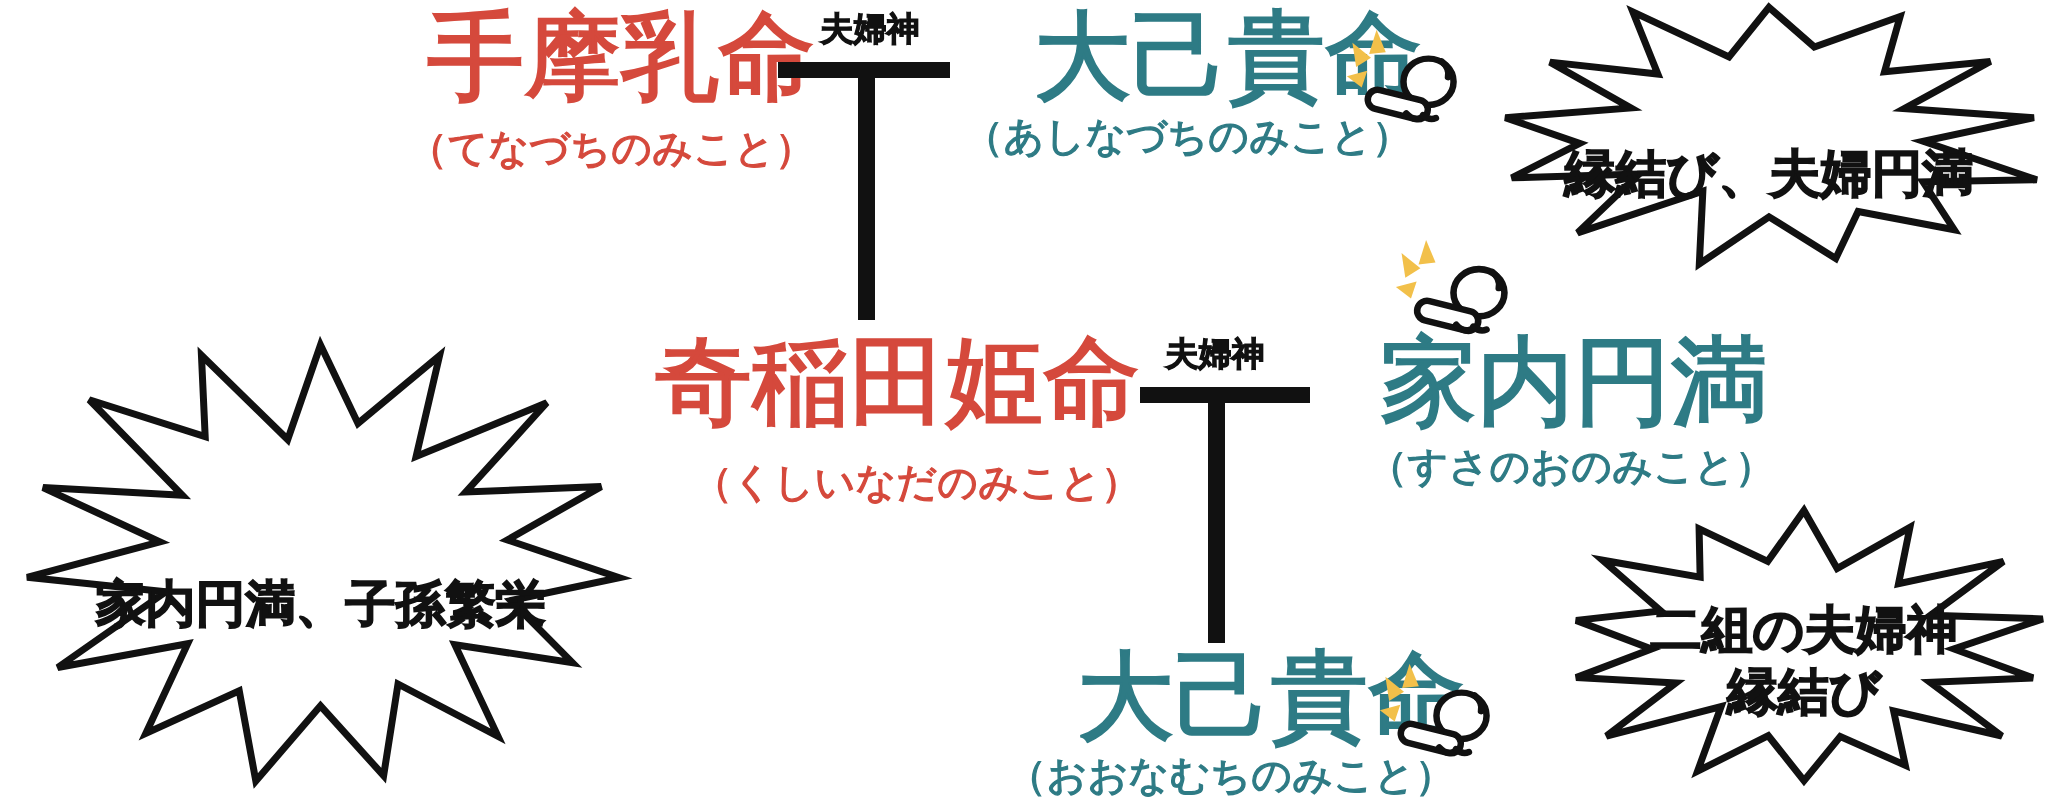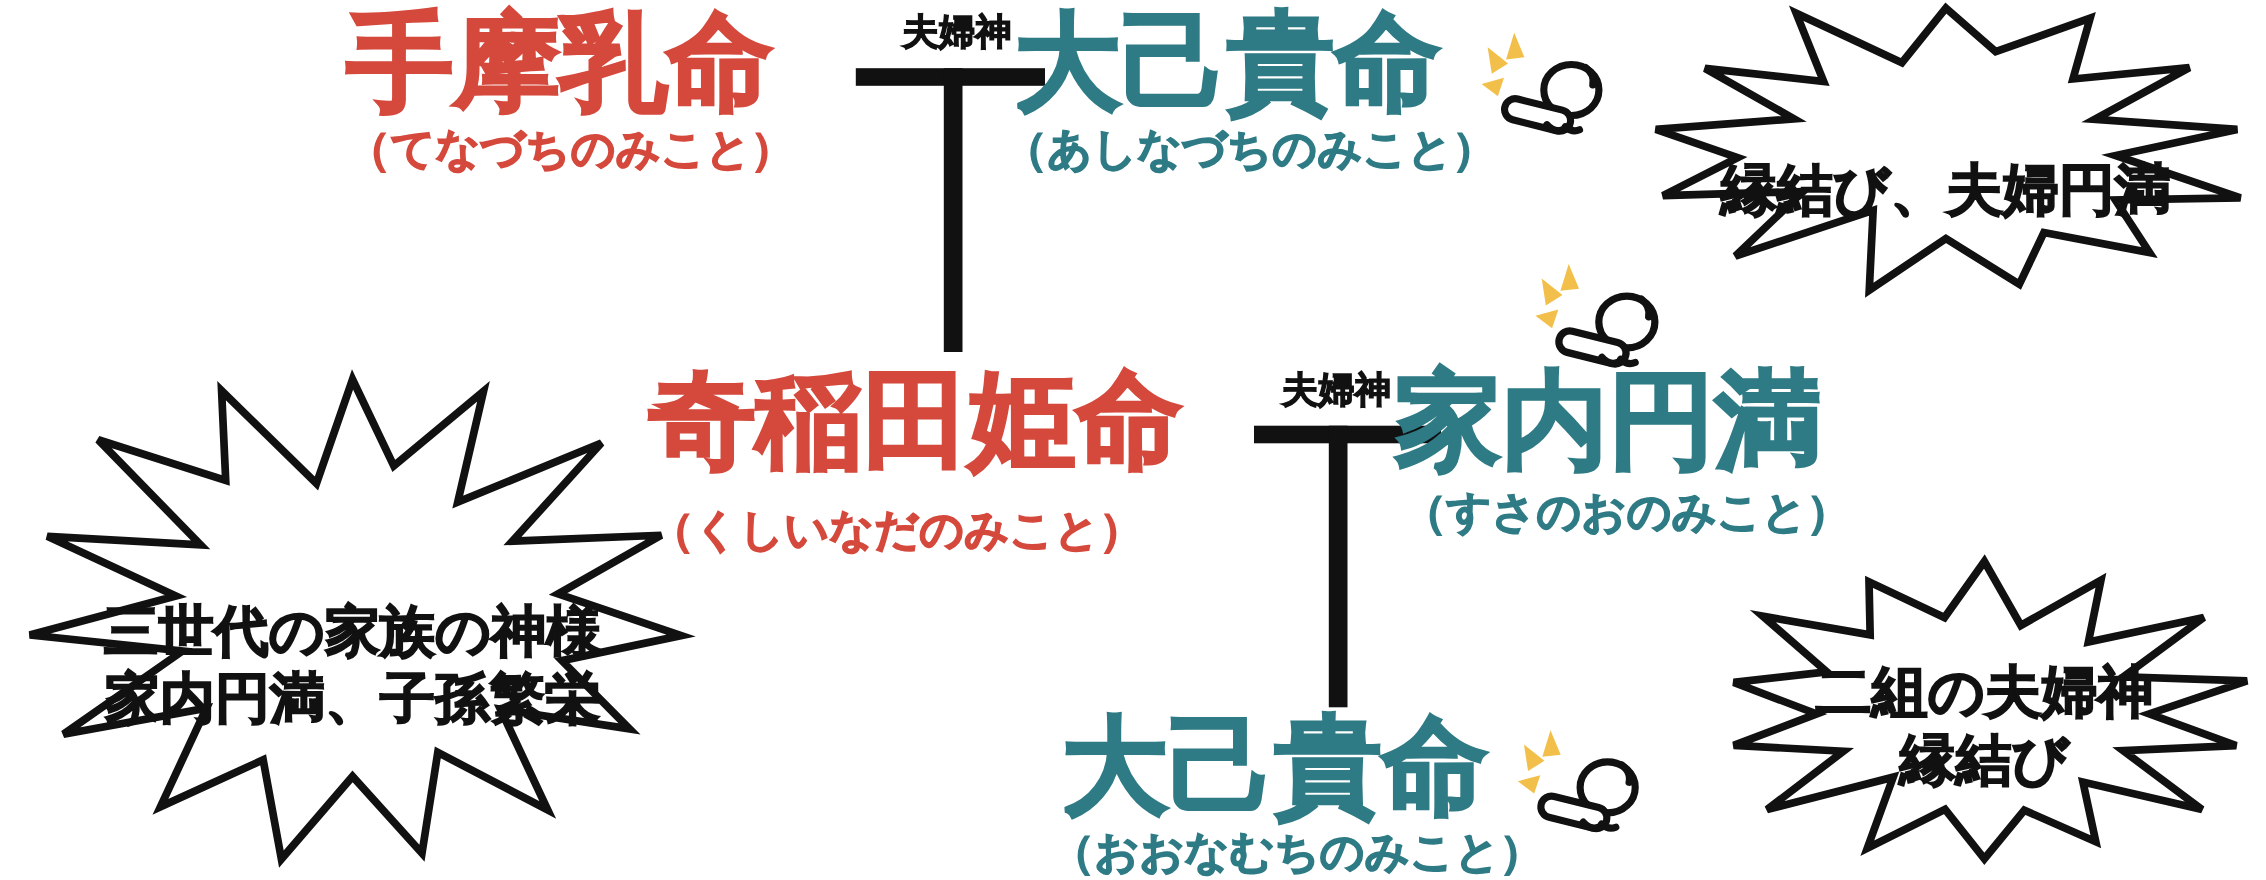--- a/index.html
+++ b/index.html
@@ -7,21 +7,21 @@
     --teal:#2E7B85;
     --outline:#111111;
     --sparkle:#F2C04A;
     --bg:#FFFFFF;
   }
   html,body{margin:0;padding:0;background:var(--bg);}
   .canvas{
     position:relative;width:2060px;height:800px;overflow:hidden;background:var(--bg);
     font-family:"DejaVu Sans","Liberation Sans",sans-serif;
   }
-  .deity{position:absolute;text-align:left;font-weight:700;line-height:1;white-space:nowrap;}
+  .deity{position:absolute;text-align:right;font-weight:400;line-height:1;white-space:nowrap;}
   .deity.red{color:var(--red);}
   .deity.teal{color:var(--teal);}
   .name{font-size:97px;-webkit-text-stroke:2.5px currentColor;}
   .reading{font-size:40px;-webkit-text-stroke:1.3px currentColor;}
   .couple-label{
     position:absolute;font-size:33px;font-weight:900;color:var(--outline);
     text-align:center;line-height:1;-webkit-text-stroke:1.2px currentColor;white-space:nowrap;
   }
   .bar{position:absolute;background:var(--outline);}
   .bubble{position:absolute;}
@@ -33,21 +33,21 @@
     -webkit-text-stroke:1.6px currentColor;white-space:nowrap;
   }
   .hand{position:absolute;}
 </style>
 </head>
 <body>
 
 <div class="canvas">
 
   <div class="deity red name" style="left:315px;top:8px;width:500px;">手摩乳命</div>
-  <div class="deity red reading" style="left:315px;top:116px;width:500px;">（てなづちのみこと）</div>
+  <div class="deity red reading" style="left:315px;top:128px;width:500px;">（てなづちのみこと）</div>
 
   <div class="couple-label" style="left:795px;top:12px;width:150px;">夫婦神</div>
   <div class="bar" style="left:778px;top:62px;width:172px;height:16px;"></div>
   <div class="bar" style="left:858px;top:62px;width:17px;height:258px;"></div>
 
   <div class="deity teal name" style="left:922px;top:8px;width:500px;">大己貴命</div>
   <div class="deity teal reading" style="left:912px;top:116px;width:500px;">（あしなづちのみこと）</div>
 
   <div class="hand" style="left:1345px;top:28px;width:116px;height:112px;">
     <svg viewBox="0 0 125 115" preserveAspectRatio="xMidYMid meet">
@@ -100,21 +100,20 @@
         <path d="M104 36 q9 7 7 17" fill="none"></path>
       </g>
     </svg>
   </div>
 
   <div class="bubble" style="left:8px;top:312px;width:625px;height:485px;">
     <svg viewBox="0 0 200 100" preserveAspectRatio="none">
         <polygon points="100.0,6.8 112.0,23.0 138.1,9.0 130.6,29.8 172.4,18.7 146.5,37.1 189.8,36.0 159.8,47.0 195.6,54.8 160.9,59.5 180.6,72.3 143.0,68.6 156.8,87.5 124.8,76.7 120.2,95.6 100.0,81.2 79.3,96.7 74.0,78.1 44.1,86.9 57.5,68.4 15.9,73.3 50.5,57.7 6.1,54.7 48.6,47.4 11.2,36.2 55.8,37.8 26.0,18.1 63.1,25.7 61.9,8.9 89.5,26.3" fill="#fff" stroke="#111111" stroke-width="7" vector-effect="non-scaling-stroke" stroke-linejoin="miter"></polygon>
       </svg>
     <div class="bubble-text" style="transform:translateY(50px);font-size:50px;">
-      <span>三世代の家族の神様</span>
       <span>家内円満、子孫繁栄</span>
     </div>
   </div>
 
   <div class="deity teal name" style="left:965px;top:648px;width:500px;">大己貴命</div>
   <div class="deity teal reading" style="left:955px;top:755px;width:500px;">（おおなむちのみこと）</div>
 
   <div class="hand" style="left:1378px;top:662px;width:116px;height:95px;">
     <svg viewBox="0 0 125 115" preserveAspectRatio="xMidYMid meet">
       <g fill="var(--sparkle)">

